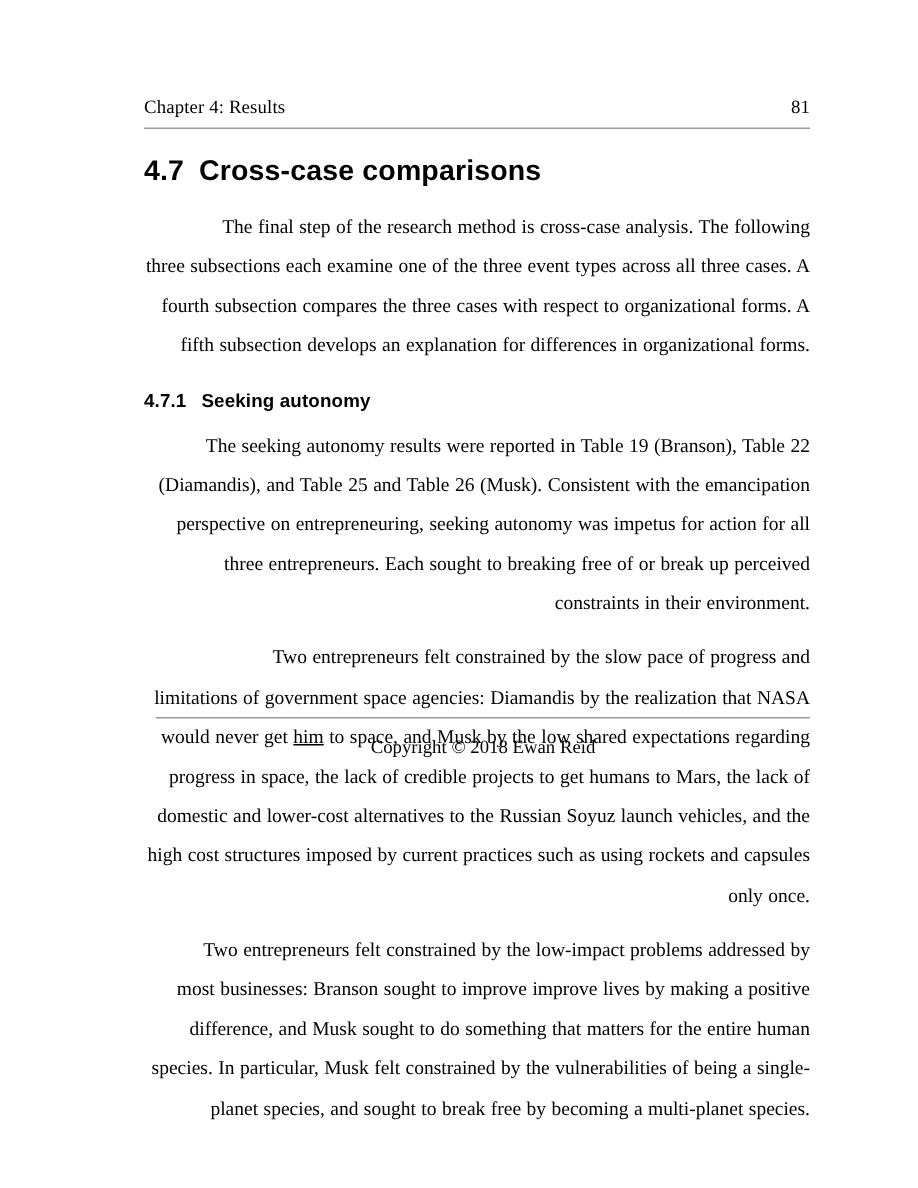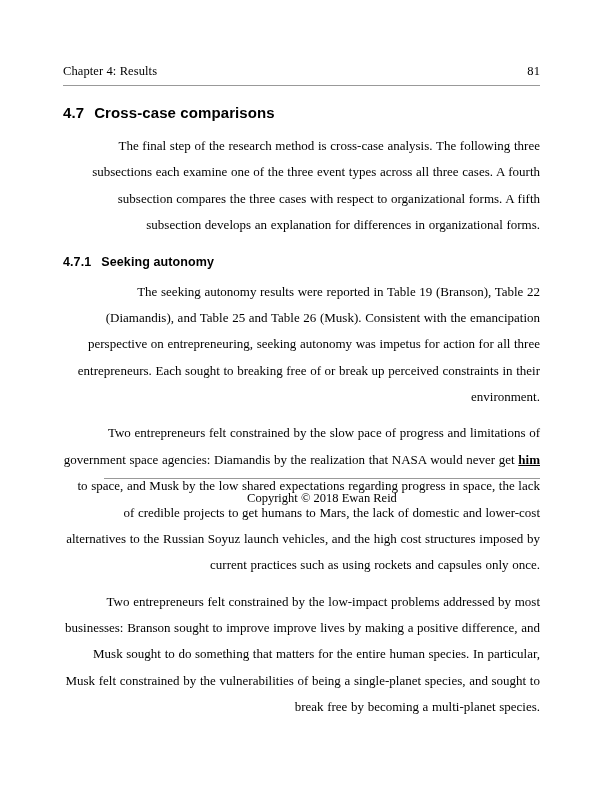--- a/index.html
+++ b/index.html
@@ -13,21 +13,21 @@
     font-family: "Liberation Serif", serif;
     color: #000000;
     position: relative;
   }
   .page {
     position: absolute;
     top: 0; left: 0;
     width: 612px;
     height: 564px;
     box-sizing: border-box;
-    padding: 64px 72px 40px 63px;
+    padding: 64px 72px 40px 96px;
   }
   .header {
     display: flex;
     justify-content: space-between;
     align-items: baseline;
     font-size: 12.5px;
     font-family: "Liberation Serif", serif;
     border-bottom: 1px solid #999999;
     padding-bottom: 6px;
     margin-right: 0px;
@@ -35,21 +35,21 @@
   }
   .header-title {
     letter-spacing: 0.1px;
   }
   .header-page {
     letter-spacing: 0.1px;
     text-align: center;
   }
   h2.section-heading {
     font-family: "Liberation Sans", sans-serif;
-    font-size: 15px;
+    font-size: 19px;
     font-weight: bold;
     margin: 0 0 12px 0;
     letter-spacing: 0.1px;
   }
   h3.subsection-heading {
     font-family: "Liberation Sans", sans-serif;
     font-size: 12.5px;
     font-weight: bold;
     margin: 16px 0 10px 0;
     letter-spacing: 0.1px;
@@ -61,21 +61,20 @@
   p.body-para {
     font-size: 13px;
     line-height: 2.03;
     margin: 0 0 10px 0;
     text-align: right;
     text-indent: 36px;
     word-spacing: 0.4px;
   }
   .underline-word {
     text-decoration: underline;
-    font-weight: bold;
   }
   .footer {
     position: absolute;
     left: 104px;
     right: 72px;
     bottom: 58px;
     text-align: center;
     font-size: 12.5px;
   }
   .footer-rule {

